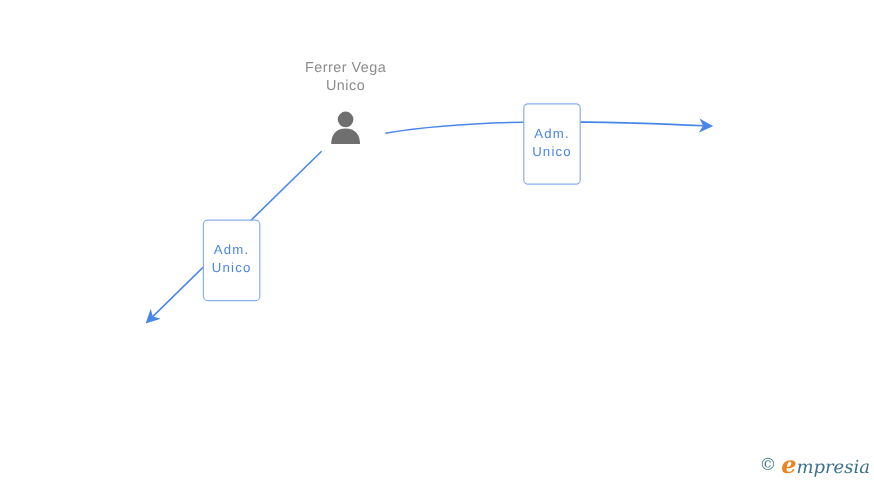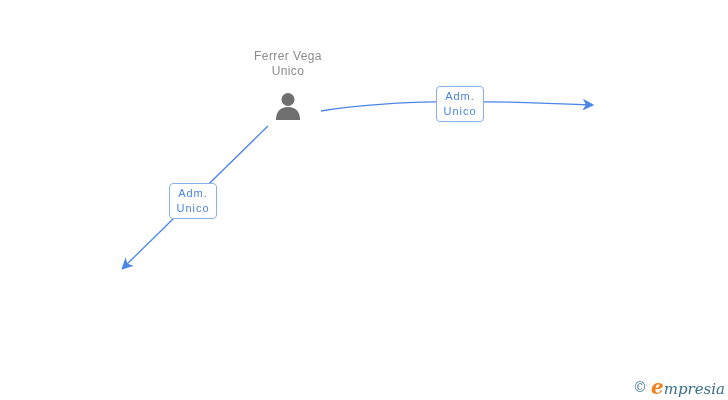--- a/index.html
+++ b/index.html
@@ -41,21 +41,21 @@
     z-index: 3;
     width: 46px;
     background: #ffffff;
     border: 1px solid #8ab0ea;
     border-radius: 4px;
     color: #4a86e8;
     font-size: 11px;
     line-height: 15px;
     letter-spacing: 1px;
     text-align: center;
-    padding: 2px 0;
+    padding: 18px 0;
   }
   .edge-label span { display: block; }
   #brand-logo {
     position: absolute;
     right: 3px;
     bottom: 1px;
     z-index: 2;
     font-family: "DejaVu Serif", serif;
     font-style: italic;
     white-space: nowrap;

